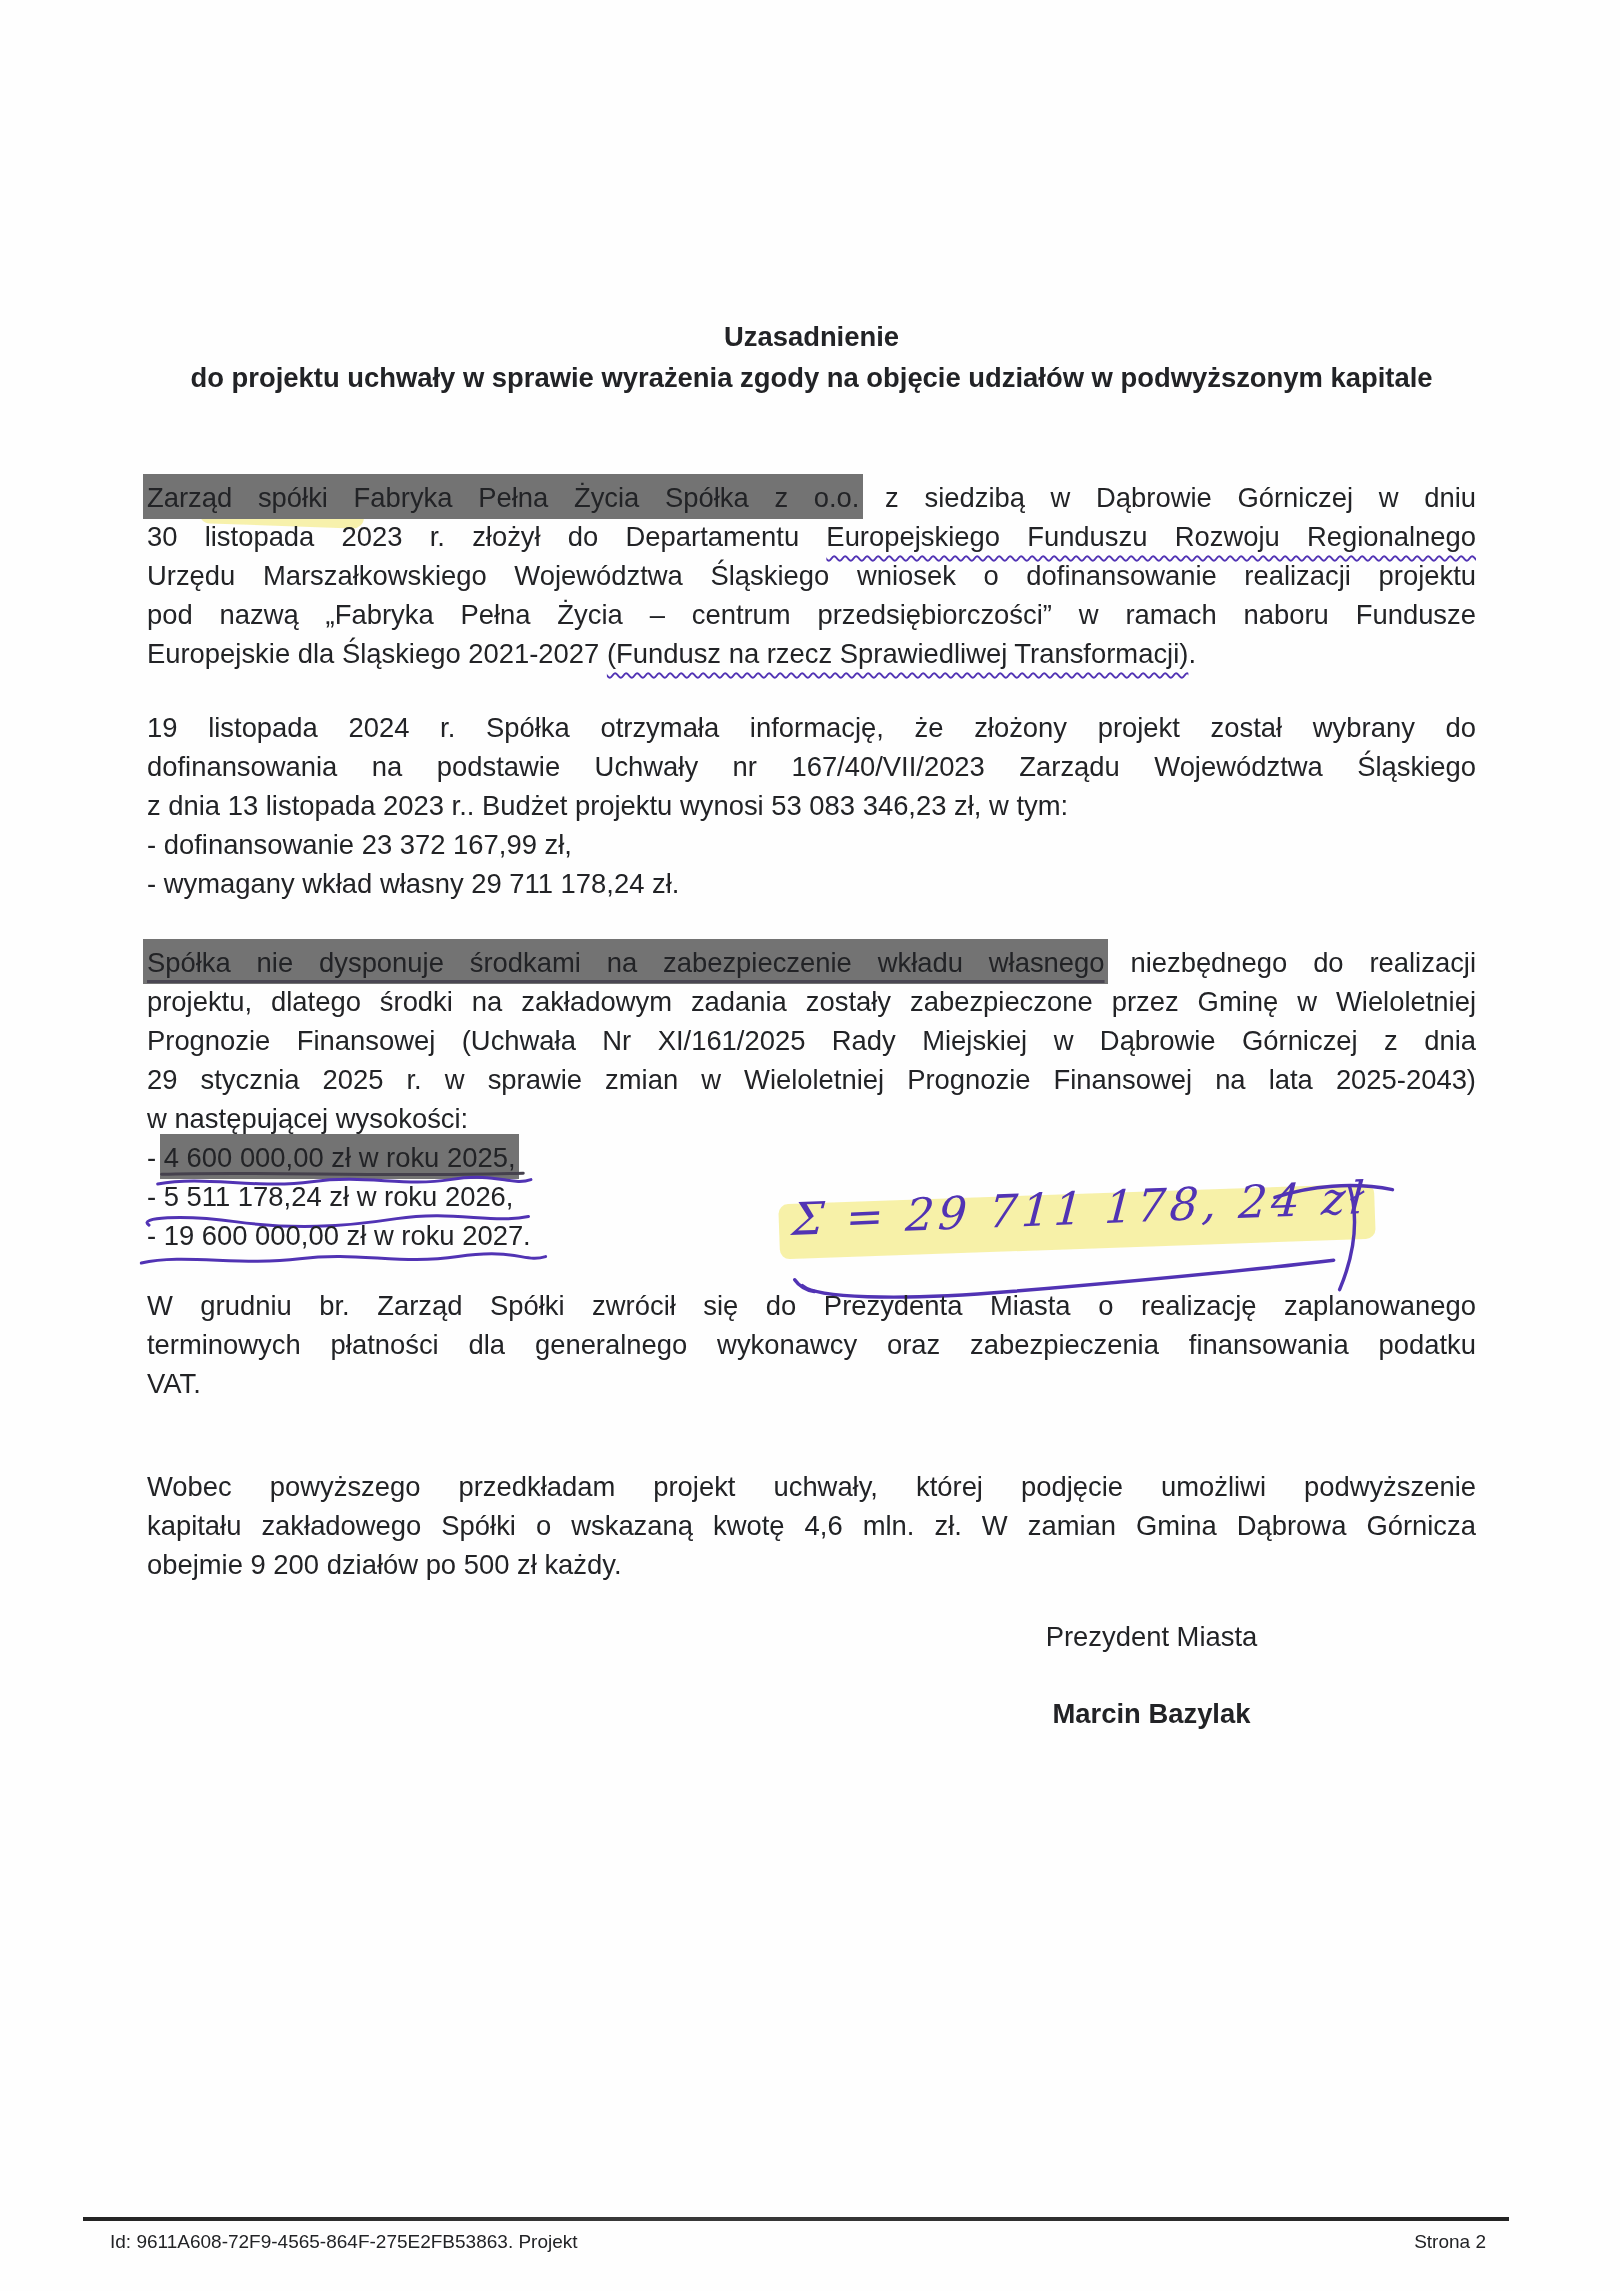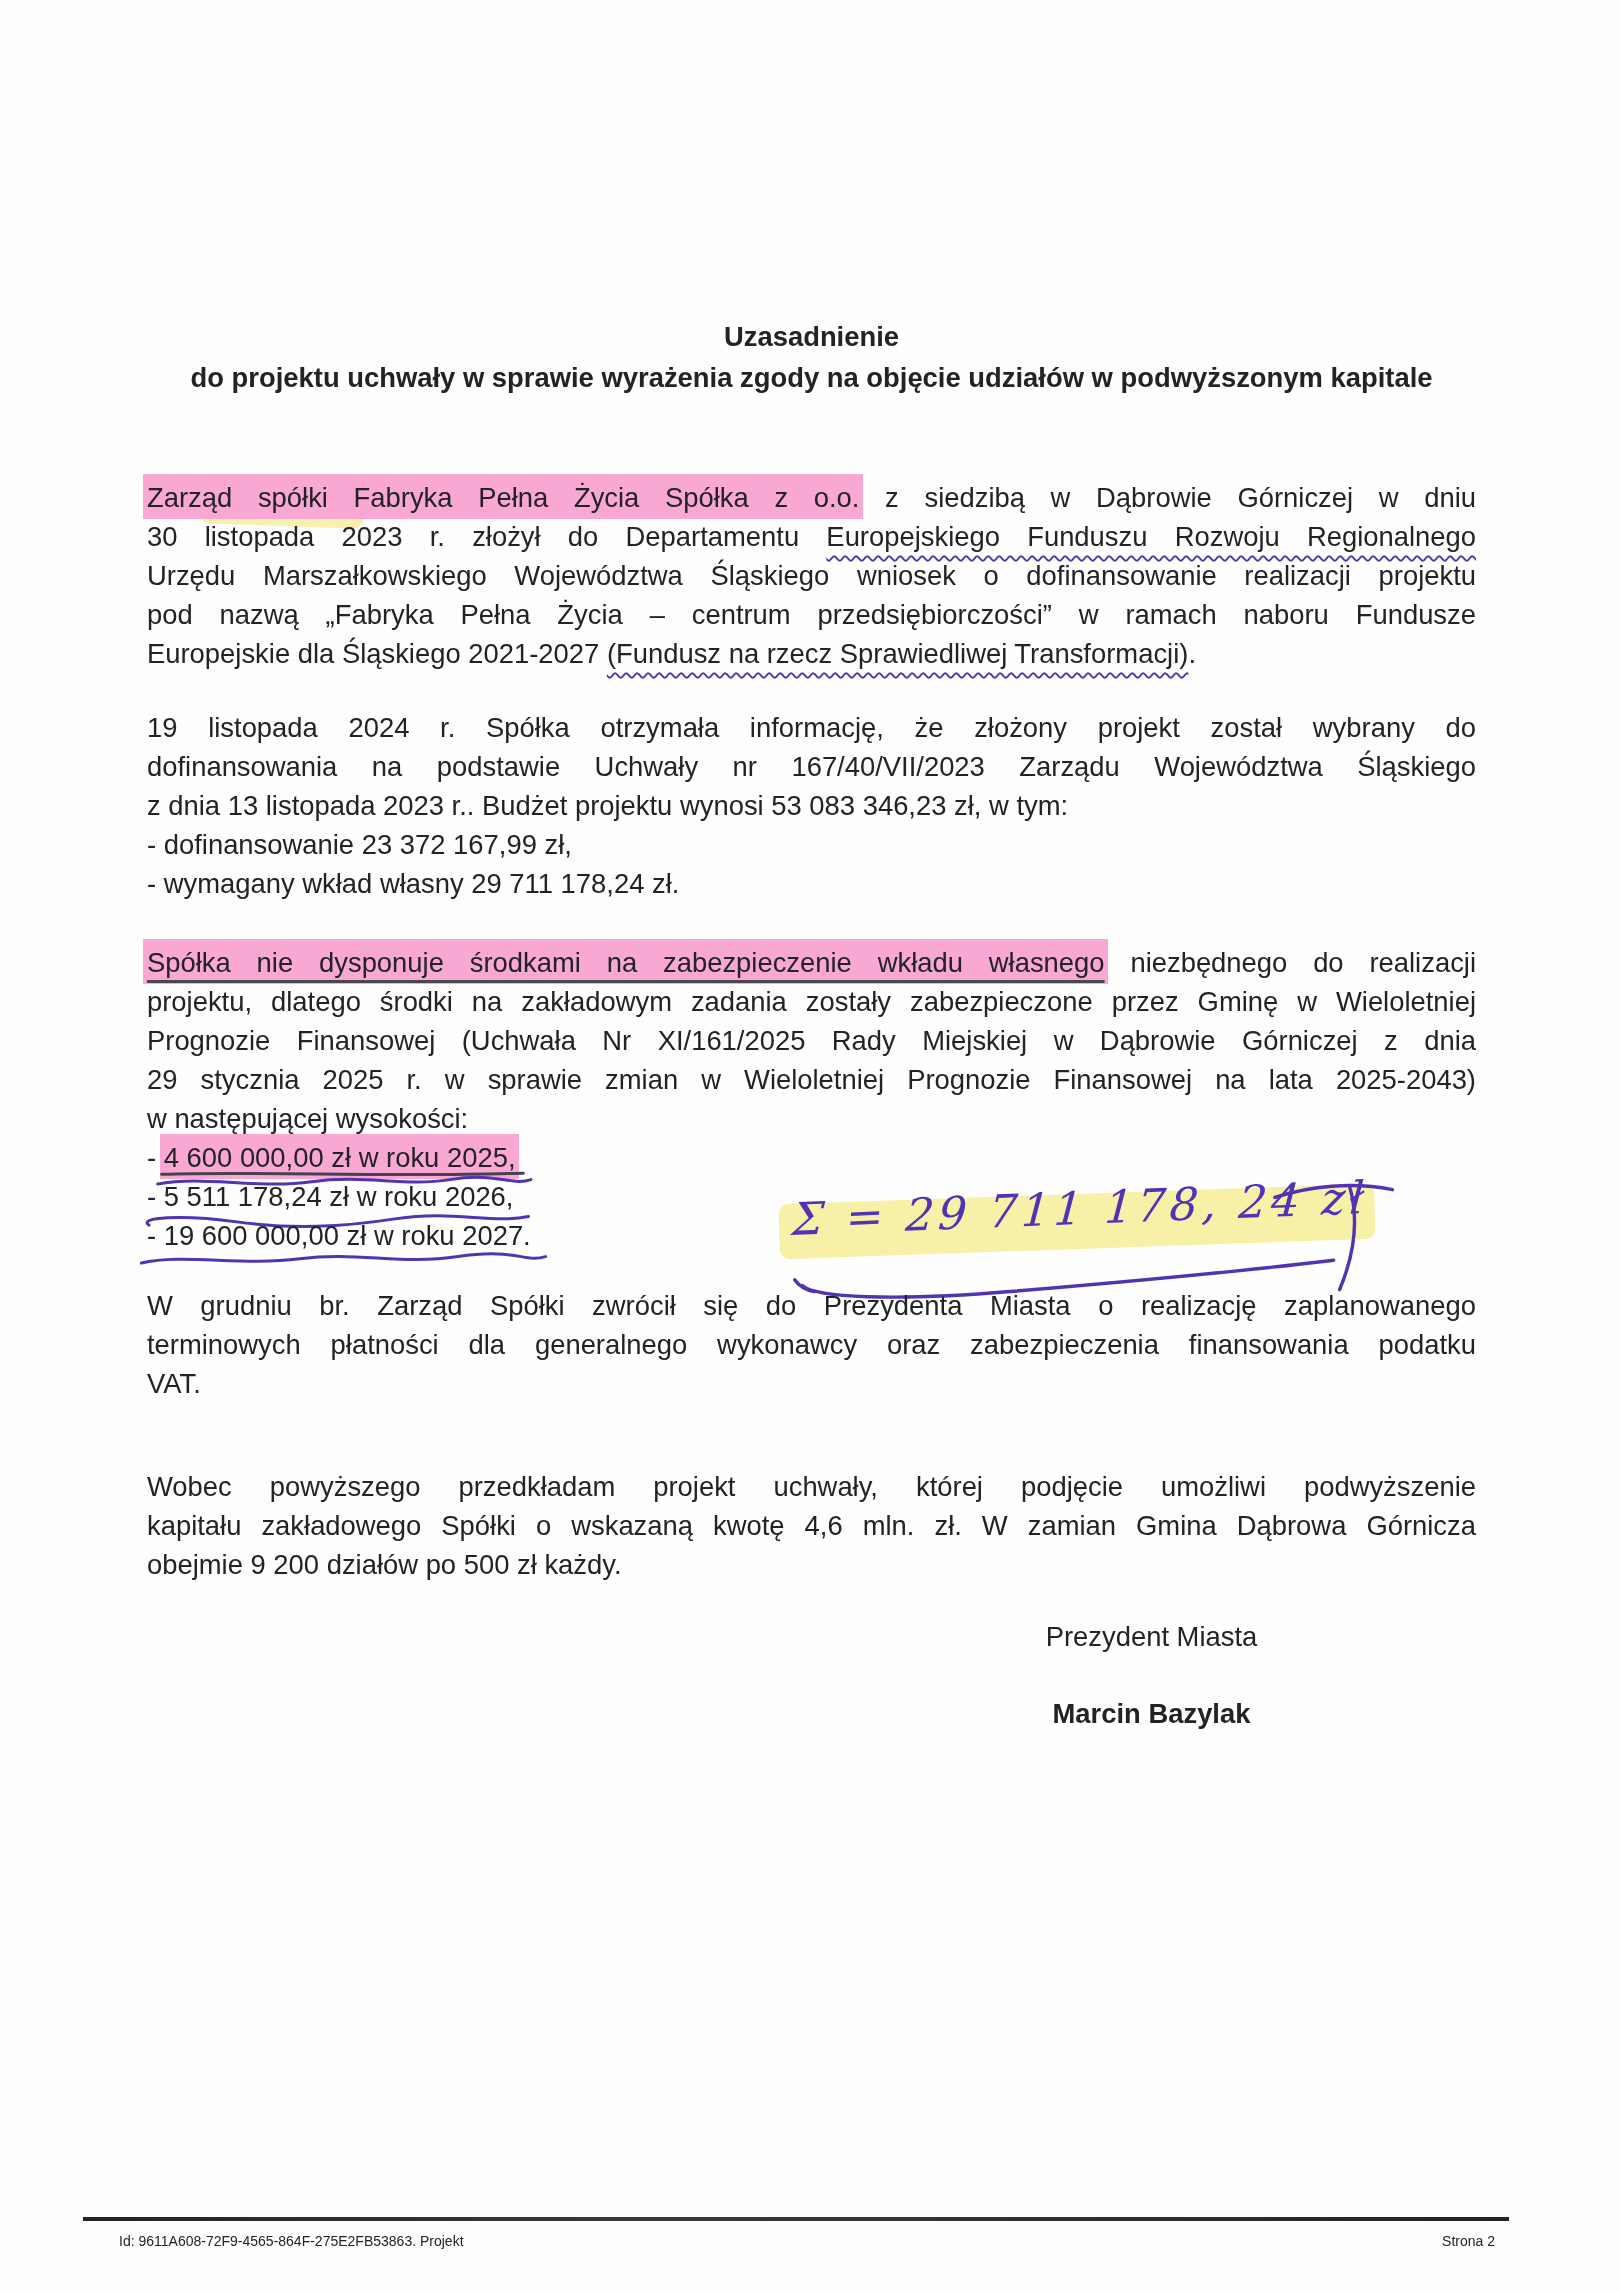--- a/index.html
+++ b/index.html
@@ -15,21 +15,21 @@
   .block{position:absolute;left:147px;width:1329px;}
   .jline{
     text-align:justify;
     text-align-last:justify;
     line-height:39px;
     white-space:nowrap;
   }
   .lline{text-align:left;line-height:39px;white-space:nowrap;}
   .title-block{text-align:center;font-weight:700;line-height:41px;}
   .hl{
-    background:#f9a8d4;
+    background:#737373;
     padding:7.8px 3.9px 5.9px;
     margin-left:-3.9px;margin-right:-3.9px;
   }
   .wavy{
     text-decoration-line:underline;
     text-decoration-style:wavy;
     text-decoration-color:#5133b4;
     text-decoration-thickness:2px;
     text-underline-offset:8.8px;
   }
@@ -73,22 +73,22 @@
     color:#5133b4;
     white-space:nowrap;
     transform:rotate(-2.2deg) skewX(-6deg);
   }
   .hand-svg{position:absolute;left:0;top:0;width:667px;height:147px;overflow:visible;}
   .footer-rule{
     position:absolute;left:83px;top:2217px;width:1426px;height:3.9px;
     background:linear-gradient(90deg,#242424,#3a3a3a 40%,#242424);
   }
   .footer{
-    position:absolute;left:119px;top:2227px;width:1376px;
-    font-size:14px;line-height:29px;
+    position:absolute;left:110px;top:2227px;width:1376px;
+    font-size:19px;line-height:29px;
     display:flex;justify-content:space-between;
   }
   .ink-stroke{fill:none;stroke:#5133b4;stroke-width:3.5;stroke-linecap:round;}
   .pen-dark{fill:none;stroke:#45414d;stroke-linecap:round;}
   .pen-purple{fill:none;stroke:#5133b4;stroke-linecap:round;}
 </style>
 </head>
 <body>
 
 <div class="page">

